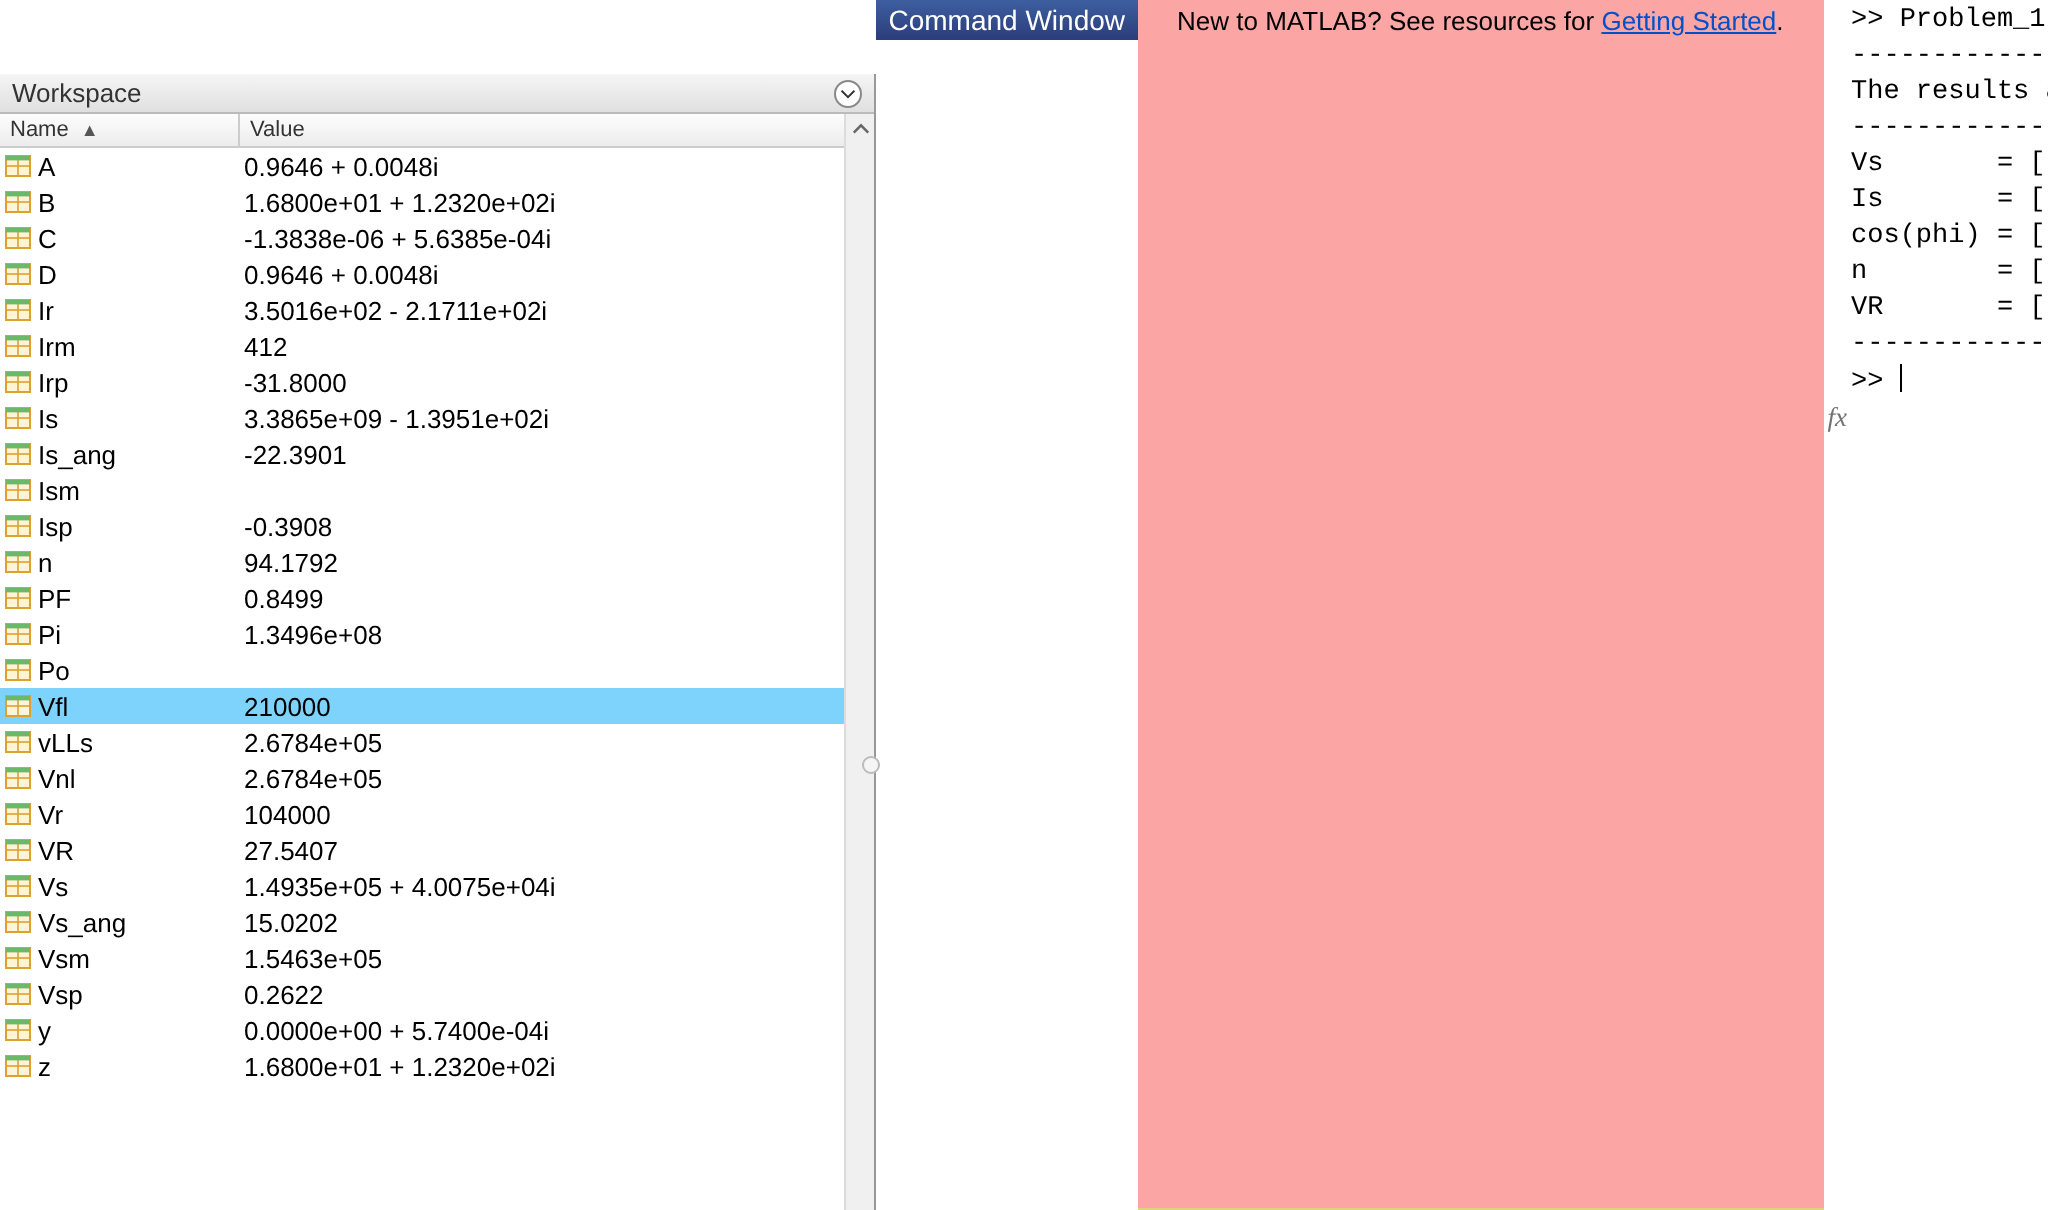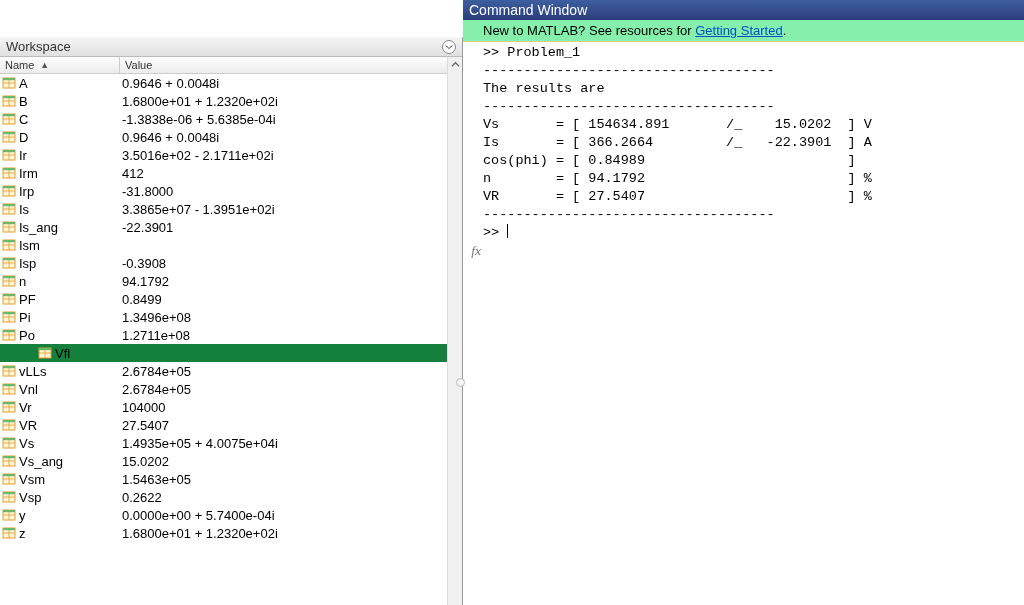--- a/index.html
+++ b/index.html
@@ -18,21 +18,21 @@
     border-right: 1px solid #999;
     display: flex;
     flex-direction: column;
     position: relative;
     background: #fff;
     margin-top: 37px;
   }
   .right-panel {
     flex: 1;
     display: flex;
-    flex-direction: column;
+    flex-direction: row;
   }
   .panel-header {
     background: linear-gradient(#f5f5f5, #e0e0e0);
     height: 20px;
     line-height: 20px;
     padding: 0 6px;
     border-bottom: 1px solid #bbb;
     display: flex;
     align-items: center;
     justify-content: space-between;
@@ -92,21 +92,21 @@
     background:#fff;
   }
   .ws-row {
     display: flex;
     height: 18px;
     align-items: center;
     font-size: 13px;
     font-family: Arial, sans-serif;
     cursor: pointer;
   }
-  .ws-row.selected { background: #15803d; padding-left: 36px; }
+  .ws-row.selected { background: #7dd3fc; }
   .ws-name {
     width: 120px;
     display: flex;
     align-items: center;
     gap: 3px;
     padding-left: 2px;
   }
   .ws-value { flex: 1; padding-left: 2px; }
   .var-icon {
     width: 14px;
@@ -131,21 +131,21 @@
     display: flex;
     align-items: center;
     justify-content: center;
     color: #666;
     cursor: pointer;
   }
   .scroll-arrow.up { top: 0; }
   .scroll-arrow.down { bottom: 0; }
   .scroll-arrow svg { width: 9px; height: 9px; }
   .info-bar {
-    background: #86efac;
+    background: #fca5a5;
     border-bottom: 1px solid #e0d080;
     padding: 3px 20px;
     font-size: 13px;
   }
   .info-bar a { color: #0050c8; text-decoration: underline; cursor: pointer; }
   .cmd-area {
     flex: 1;
     display: flex;
     padding: 2px 2px;
     font-family: Menlo, Consolas, "Courier New", monospace;
@@ -318,21 +318,21 @@
             <svg viewBox="0 0 14 14">
               <rect x="1" y="2" width="12" height="10" fill="#fff4d6" stroke="#e0a030" stroke-width="1"></rect>
               <line x1="1" y1="7" x2="13" y2="7" stroke="#e0a030" stroke-width="0.8"></line>
               <line x1="7" y1="2" x2="7" y2="12" stroke="#e0a030" stroke-width="0.8"></line>
               <rect x="1" y="2" width="6" height="2.2" fill="#6bb86b"></rect>
               <rect x="7" y="2" width="6" height="2.2" fill="#6bb86b"></rect>
             </svg>
           </span>
           <span>Is</span>
         </div>
-        <div class="ws-value">3.3865e+07 - 1.3951e+02i</div>
+        <div class="ws-value">3.3865e+09 - 1.3951e+02i</div>
       </div>
       <div class="ws-row">
         <div class="ws-name">
           <span class="var-icon">
             <svg viewBox="0 0 14 14">
               <rect x="1" y="2" width="12" height="10" fill="#fff4d6" stroke="#e0a030" stroke-width="1"></rect>
               <line x1="1" y1="7" x2="13" y2="7" stroke="#e0a030" stroke-width="0.8"></line>
               <line x1="7" y1="2" x2="7" y2="12" stroke="#e0a030" stroke-width="0.8"></line>
               <rect x="1" y="2" width="6" height="2.2" fill="#6bb86b"></rect>
               <rect x="7" y="2" width="6" height="2.2" fill="#6bb86b"></rect>
@@ -422,35 +422,35 @@
             <svg viewBox="0 0 14 14">
               <rect x="1" y="2" width="12" height="10" fill="#fff4d6" stroke="#e0a030" stroke-width="1"></rect>
               <line x1="1" y1="7" x2="13" y2="7" stroke="#e0a030" stroke-width="0.8"></line>
               <line x1="7" y1="2" x2="7" y2="12" stroke="#e0a030" stroke-width="0.8"></line>
               <rect x="1" y="2" width="6" height="2.2" fill="#6bb86b"></rect>
               <rect x="7" y="2" width="6" height="2.2" fill="#6bb86b"></rect>
             </svg>
           </span>
           <span>Po</span>
         </div>
-        <div class="ws-value">1.2711e+08</div>
       </div>
       <div class="ws-row selected">
         <div class="ws-name">
           <span class="var-icon">
             <svg viewBox="0 0 14 14">
               <rect x="1" y="2" width="12" height="10" fill="#fff4d6" stroke="#e0a030" stroke-width="1"></rect>
               <line x1="1" y1="7" x2="13" y2="7" stroke="#e0a030" stroke-width="0.8"></line>
               <line x1="7" y1="2" x2="7" y2="12" stroke="#e0a030" stroke-width="0.8"></line>
               <rect x="1" y="2" width="6" height="2.2" fill="#6bb86b"></rect>
               <rect x="7" y="2" width="6" height="2.2" fill="#6bb86b"></rect>
             </svg>
           </span>
           <span>Vfl</span>
         </div>
+        <div class="ws-value">210000</div>
       </div>
       <div class="ws-row">
         <div class="ws-name">
           <span class="var-icon">
             <svg viewBox="0 0 14 14">
               <rect x="1" y="2" width="12" height="10" fill="#fff4d6" stroke="#e0a030" stroke-width="1"></rect>
               <line x1="1" y1="7" x2="13" y2="7" stroke="#e0a030" stroke-width="0.8"></line>
               <line x1="7" y1="2" x2="7" y2="12" stroke="#e0a030" stroke-width="0.8"></line>
               <rect x="1" y="2" width="6" height="2.2" fill="#6bb86b"></rect>
               <rect x="7" y="2" width="6" height="2.2" fill="#6bb86b"></rect>

